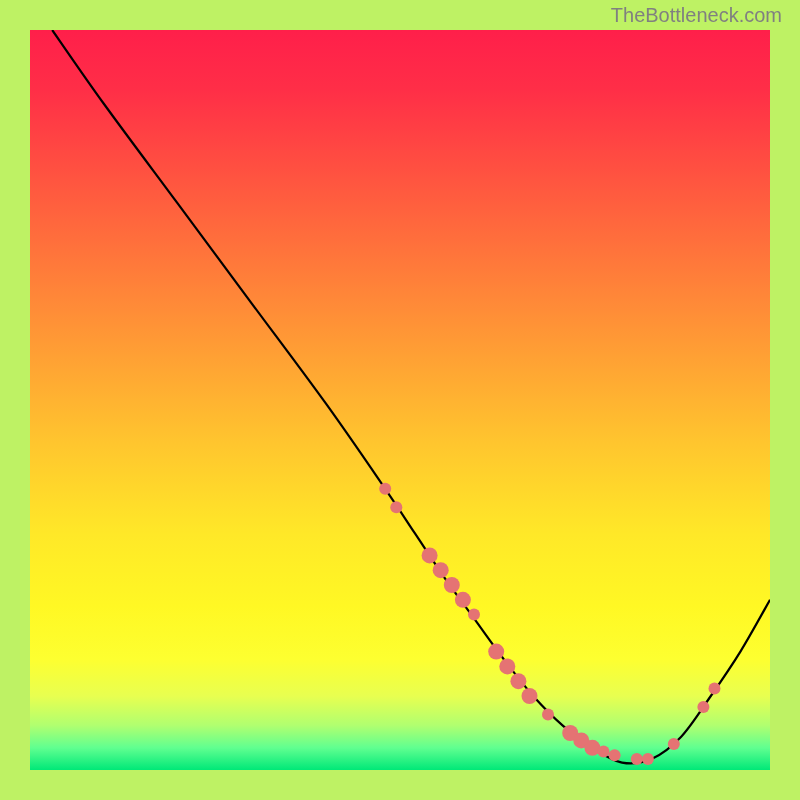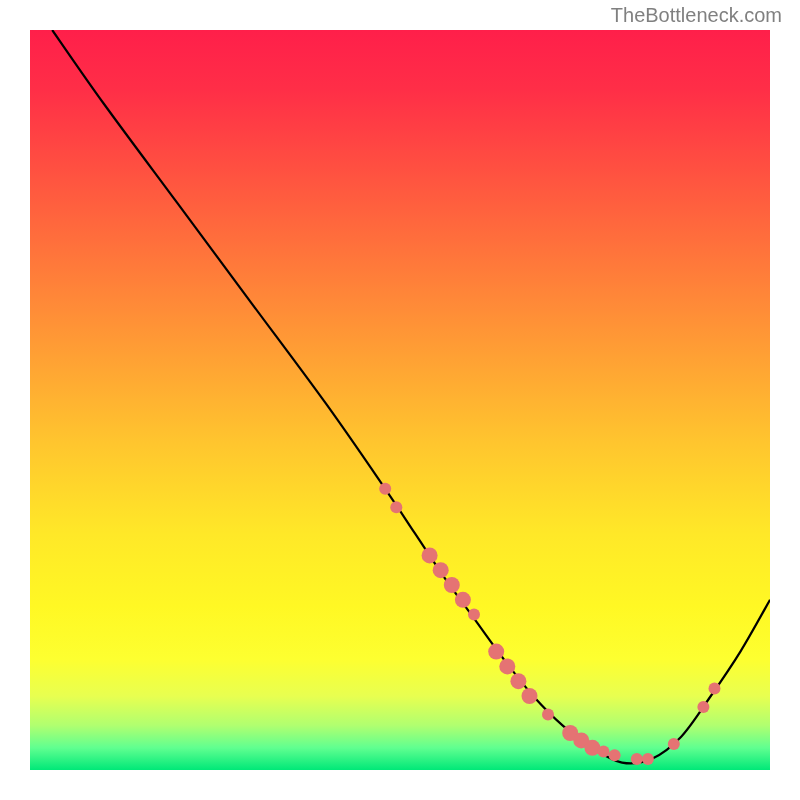--- a/index.html
+++ b/index.html
@@ -8,21 +8,21 @@
     background: #000;
     width: 800px;
     height: 800px;
     overflow: hidden;
     font-family: Arial, sans-serif;
   }
   .container {
     position: relative;
     width: 800px;
     height: 800px;
-    background: #ffffff;
+    background: #bef264;
   }
   .watermark {
     position: absolute;
     top: 4px;
     right: 18px;
     color: #808080;
     font-size: 20px;
     font-weight: 500;
     z-index: 10;
   }

